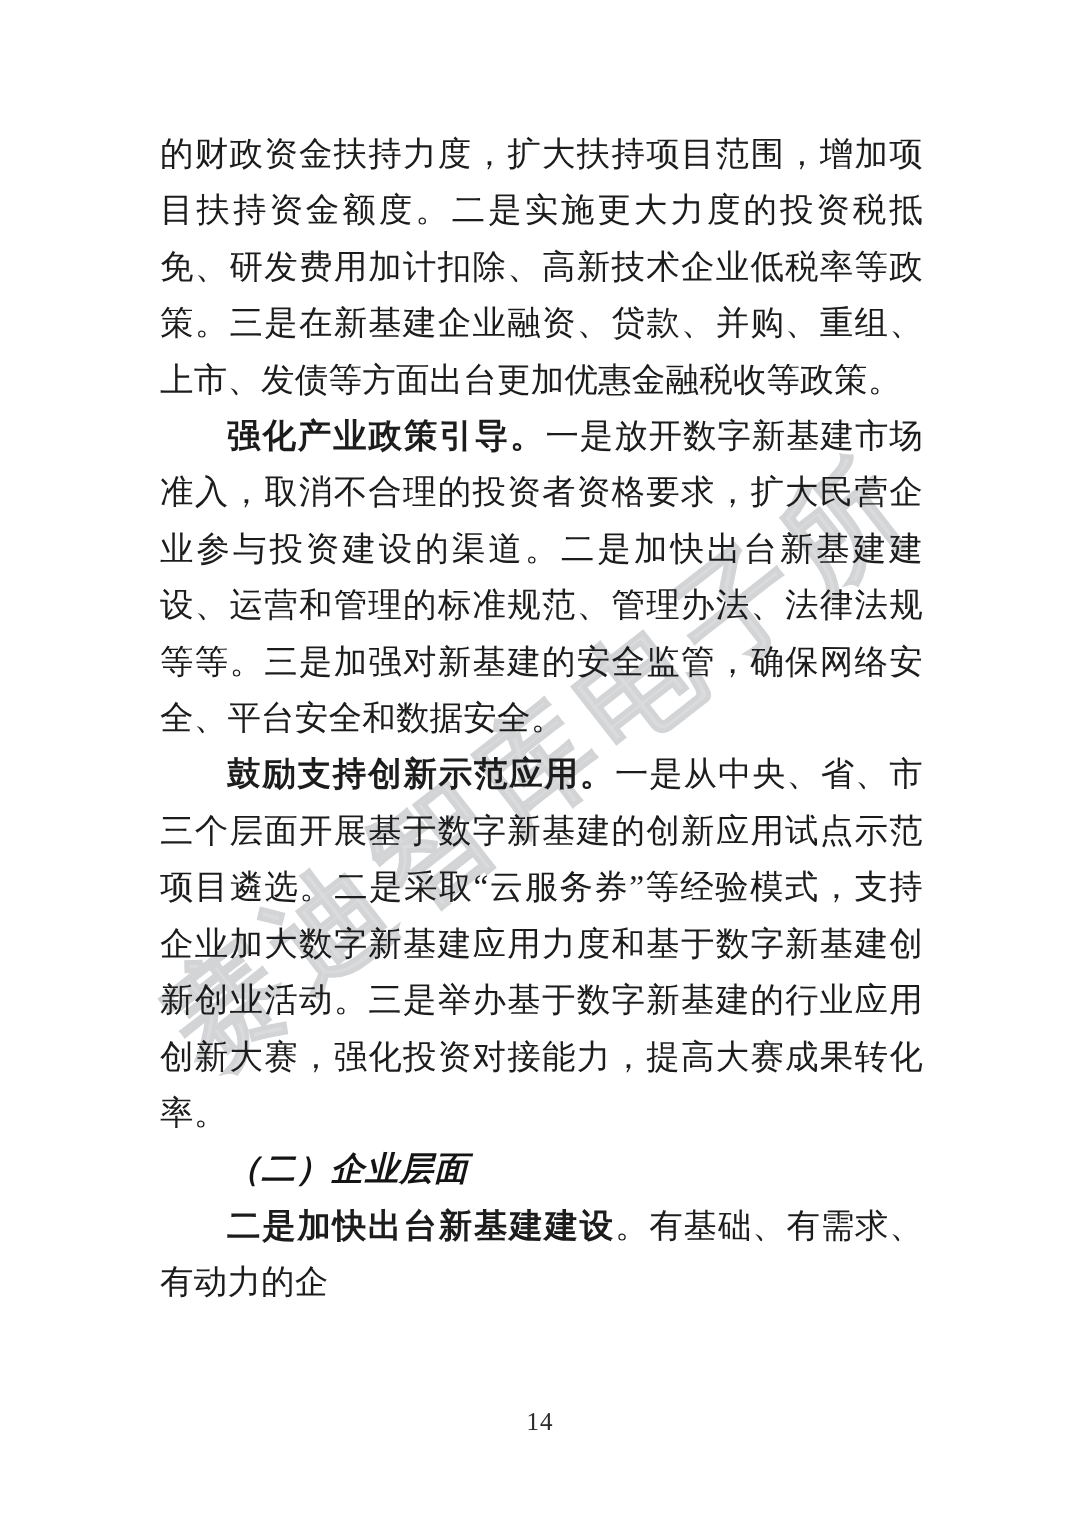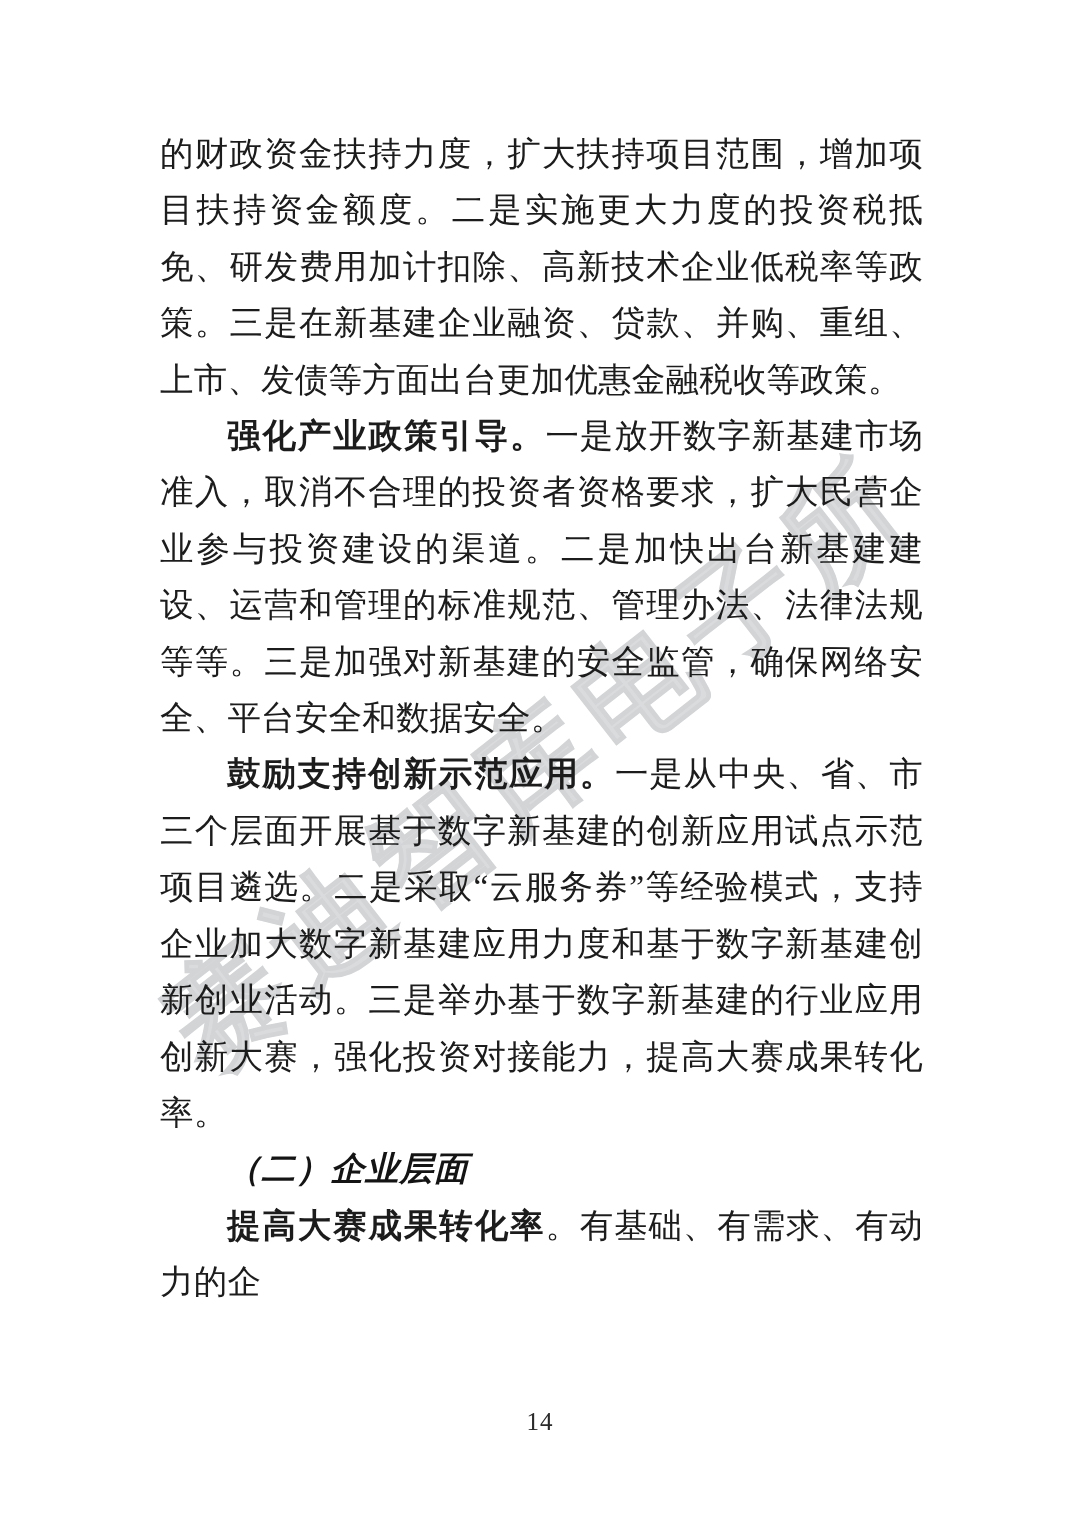--- a/index.html
+++ b/index.html
@@ -138,21 +138,21 @@
       </p>
 
       <p class="para indent">
         <span class="run-bold">鼓励支持创新示范应用。</span><span>一是从中央、省、市三个层面开展基于数字新基建的创新应用试点示范项目遴选。二是采取“云服务券”等经验模式，支持企业加大数字新基建应用力度和基于数字新基建创新创业活动。三是举办基于数字新基建的行业应用创新大赛，强化投资对接能力，提高大赛成果转化率。</span>
       </p>
 
       <h3 class="section-heading">（二）企业层面</h3>
 
 
       <p class="para indent">
-        <span class="run-bold">提高大赛成果转化率</span><span>。有基础、有需求、有动力的企</span>
+        <span class="run-bold">二是加快出台新基建建设</span><span>。有基础、有需求、有动力的企</span>
       </p>
 
     </div>
   </div>
 
   <div class="page-number">14</div>
 
 </div>
 
 </body></html>

